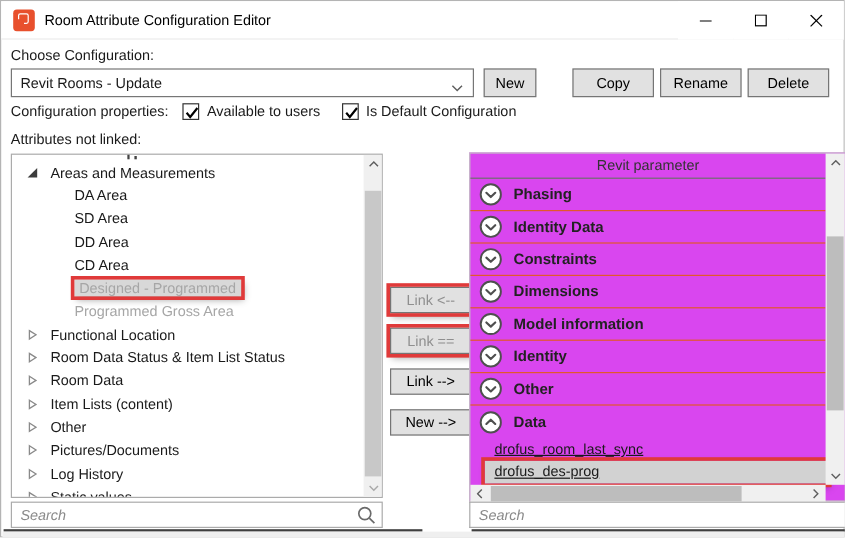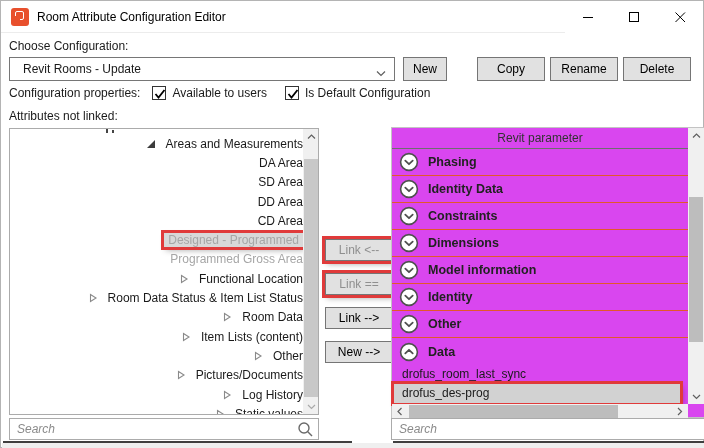--- a/index.html
+++ b/index.html
@@ -11,33 +11,33 @@
   .titlebar { position:absolute; left:0; top:0; width:100%; height:32px; background:#fff; border-bottom:1px solid #ececec; }
   .app-icon { position:absolute; left:10px; top:7px; width:18px; height:18px; background:#e8502d; border-radius:3px; }
   .app-icon i { position:absolute; left:4px; top:3px; width:9px; height:9px; border:1.5px solid #fff; border-radius:2px; }
   .app-icon b { position:absolute; left:3px; top:8px; width:6px; height:6px; background:#e8502d; border-radius:1px; }
   .win-title { position:absolute; left:36px; top:0; line-height:32px; font-size:12px; color:#000; }
   .win-btn { position:absolute; top:0; width:46px; height:32px; display:flex; align-items:center; justify-content:center; background:#fff; }
   .wb-min { right:92px; } .wb-max { right:46px; } .wb-close { right:0; }
 
   
   .lbl { position:absolute; color:#1a1a1a; }
-  .combo { position:absolute; left:8px; top:56px; width:386px; height:24px; border:1px solid #767676; background:#fff; display:flex; align-items:center; padding-left:13px; }
+  .combo { position:absolute; left:8px; top:56px; width:386px; height:24px; border:1px solid #767676; background:#fff; display:flex; align-items:center; padding-left:7px; }
   .combo .chev { position:absolute; right:8px; top:8px; }
   .btn { position:absolute; top:56px; height:24px; background:#e1e1e1; border:1px solid #757575; font-family:inherit; font-size:12px; color:#000; }
   .props-row { position:absolute; left:8px; top:84px; height:16px; display:flex; align-items:center; }
   .cbgroup { display:flex; align-items:center; margin-left:12px; }
   .cbgroup + .cbgroup { margin-left:18px; }
   .cbx { width:14px; height:14px; border:1px solid #333; background:#fff; margin-right:6px; position:relative; flex:none; }
   .cbx svg { position:absolute; left:1px; top:1px; }
 
   
   .listbox { position:absolute; left:8px; top:127px; width:310px; height:287px; border:1px solid #ababab; background:#fff; overflow:hidden; }
   .tree { position:absolute; left:0; top:0; width:293px; padding-top:5px; }
-  .tree-row { display:flex; align-items:center; height:19.3px; padding-left:12px; white-space:nowrap;justify-content:flex-end; }
+  .tree-row { display:flex; align-items:center; height:19.3px; padding-left:12px; white-space:nowrap; }
   .tree-row .tw { width:20px; flex:none; display:flex; align-items:center; }
   .tree-row.lvl1 { padding-left:52px; }
   .tl.dis { color:#a6a6a6; }
   .clip-marks { position:absolute; left:96px; top:0; width:10px; height:4px; overflow:hidden; }
   .clip-marks span { position:absolute; top:-1px; width:2px; height:5px; background:#444; }
   .clip-marks span:nth-child(2){ left:6px; width:2px; height:3px; top:1px; }
 
   
   .hlbox { background:#d8d8d8; outline:3px solid #e03a3a; box-shadow:2px 3px 6px rgba(0,0,0,.35); padding:0 4px; }
   .lnk.hl { outline:3px solid #e03a3a; box-shadow:2px 3px 6px rgba(0,0,0,.35); }
@@ -71,21 +71,21 @@
   .lnk:disabled { color:#8f8f8f; }
 
   
   .grid { position:absolute; left:390px; top:126px; width:314px; height:291px; border:1px solid #c3c3c3; background:#d946ef; }
   .grid-head { position:absolute; left:0; top:0; width:296px; height:21px; border-bottom:1px solid #6e6e6e; display:flex; align-items:center; justify-content:center; color:#333; }
   .cats { position:absolute; left:0; top:21px; width:296px; }
   .cat-row { display:flex; align-items:center; height:27px; padding-left:7px; border-bottom:1px solid #e2592b; }
   .cat-row.exp { border-bottom:none; }
   .cat-row .cic { width:20px; height:20px; margin-right:9px; flex:none; }
   .cat-row .cl { font-weight:bold; font-size:12.5px; color:#222; }
-  .param-item { height:19px; line-height:19px; padding-left:8px; margin-left:2px; width:286px; white-space:nowrap; }
+  .param-item { height:19px; line-height:19px; padding-left:8px; margin-left:12px; width:286px; white-space:nowrap;text-decoration:underline; }
   .vsb-right { left:296px; top:0; height:276px; width:17px; }
   .hsb-right { left:0; top:276px; width:296px; }
 </style>
 </head>
 <body>
 
 <div class="window">
 
   <div class="titlebar">
     <div class="app-icon">

